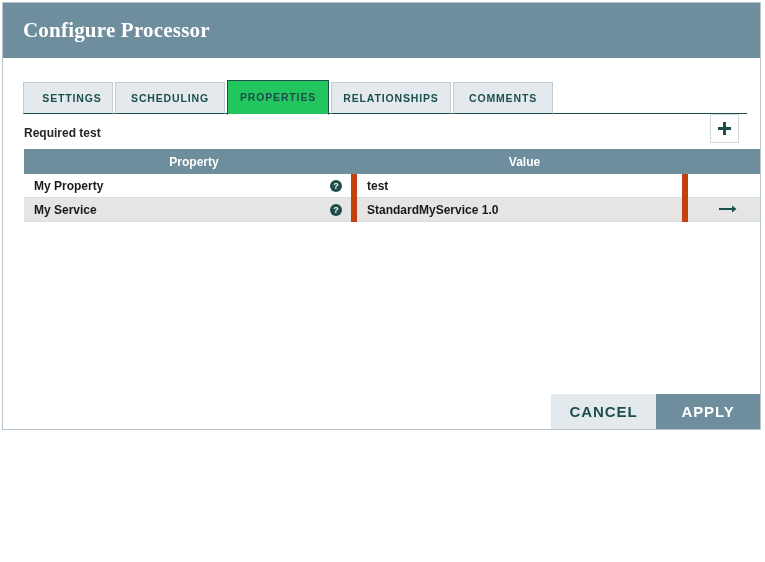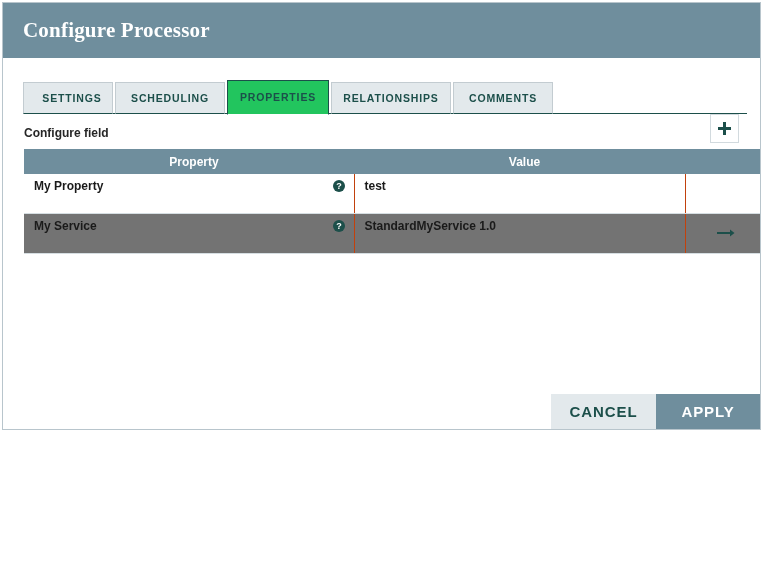--- a/index.html
+++ b/index.html
@@ -145,36 +145,36 @@
     font-weight: bold;
     font-size: 12px;
     text-align: center;
     height: 25px;
     padding: 0 0 0 10px;
     border: none;
   }
   .prop-table th.col-act { padding: 0; }
   .prop-table td {
     height: 23px;
-    padding: 0 0 16px 10px;
+    padding: 0 0 0 10px;
     border-bottom: 1px solid #d6dee2;
-    border-right: 1px solid #c2410c;
+    border-right: 6px solid #c2410c;
     color: #1a1a1a;
     font-weight: bold;
     font-size: 12px;
     vertical-align: middle;
     background: #ffffff;
   }
   .prop-table td.col-act {
     border-right: none;
     padding: 0;
     text-align: center;
   }
   .prop-table tr.selected td {
-    background: #737373;
+    background: #e5e5e5;
   }
 
   .col-prop { width: 320px; }
   .col-val  { width: 321px; margin-top: 12px; }
   .col-act  { width: 82px; }
 
   .prop-cell-inner {
     display: flex;
     align-items: center;
     justify-content: space-between;
@@ -246,21 +246,21 @@
       <div class="tab tab-w1">SCHEDULING</div>
       <div class="tab tab-w2 active">PROPERTIES</div>
       <div class="tab tab-w3">RELATIONSHIPS</div>
       <div class="tab tab-w4">COMMENTS</div>
     </div>
   </div>
 
   <div class="body-area">
 
     <div class="subhead-row">
-      <div class="required-field">Configure field</div>
+      <div class="required-field">Required test</div>
       <div class="add-btn">
         <span>
           <svg width="15" height="15" viewBox="0 0 15 15" aria-hidden="true">
             <path d="M6 1 H9 V6 H14 V9 H9 V14 H6 V9 H1 V6 H6 Z" fill="#1c4f4a"></path>
           </svg>
         </span>
       </div>
     </div>
 
     <table class="prop-table">

